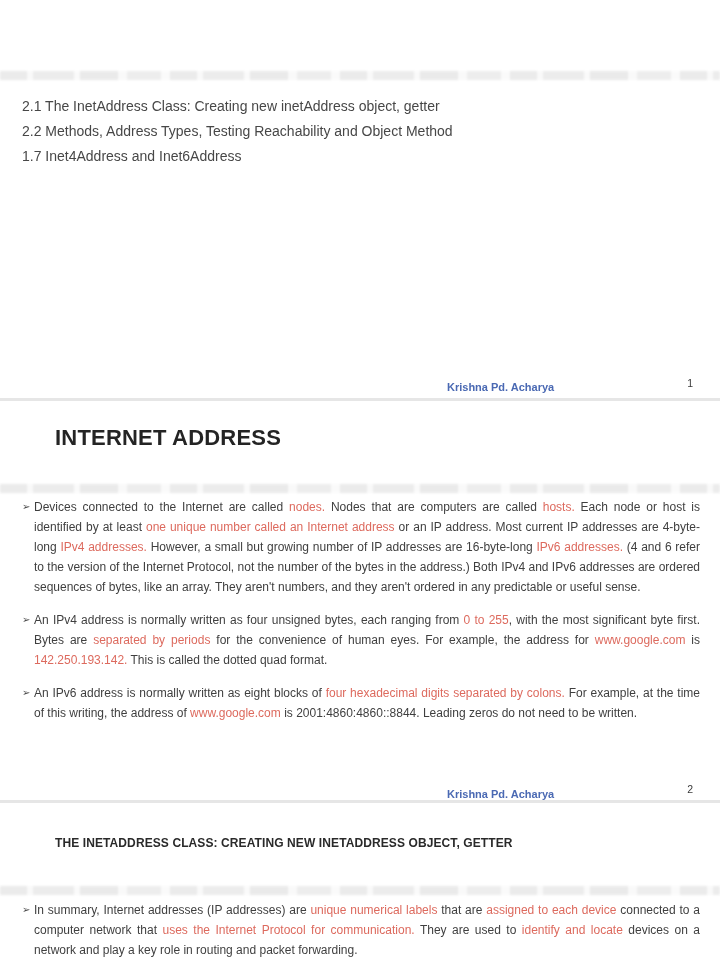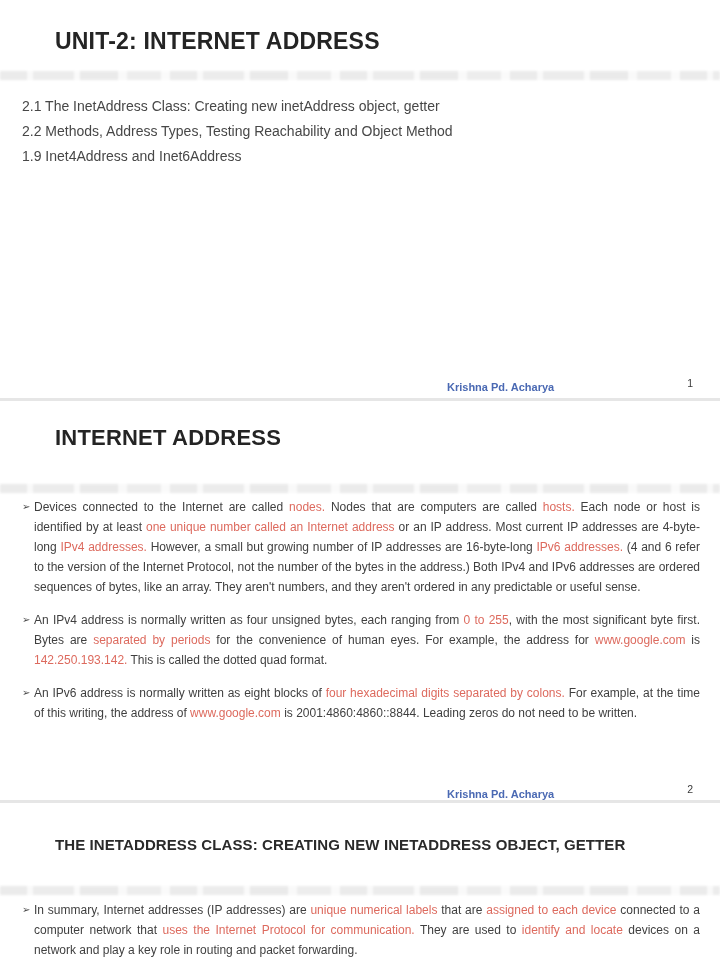--- a/index.html
+++ b/index.html
@@ -17,21 +17,21 @@
 
   .big-title {
     position: absolute; left: 55px;
     font-weight: 700; color: #242424;
     letter-spacing: 0.2px; white-space: nowrap;
   }
   .slide-1 .big-title { top: 28px; font-size: 23px; }
   .slide-2 .big-title { top: 21px; font-size: 22px; text-align: center; }
   .small-title {
     position: absolute; left: 55px; top: 30px;
-    font-weight: 700; color: #2a2a2a; font-size: 15px;
+    font-weight: 700; color: #2a2a2a; font-size: 12px;
     letter-spacing: 0.1px; white-space: nowrap;
   }
 
   
   .ghost-band {
     position: absolute; left: 0; right: 0; height: 9px;
     background: repeating-linear-gradient(90deg,
       #eaeaea 0px, #eaeaea 27px, #f9f9f9 27px, #f9f9f9 33px,
       #ececec 33px, #ececec 74px, #fafafa 74px, #fafafa 80px,
       #e9e9e9 80px, #e9e9e9 118px, #f9f9f9 118px, #f9f9f9 127px,
@@ -74,26 +74,25 @@
   }
   .slide-1 .footer-author { top: 381px; }
   .slide-1 .footer-page   { top: 377px; }
   .slide-2 .footer-author { top: 384px; }
   .slide-2 .footer-page   { top: 379px; }
 </style>
 </head>
 <body>
 
 <section class="slide slide-1">
-  <h1 class="big-title">UNIT-2: INTERNET ADDRESS</h1>
   <div class="ghost-band"></div>
   <div class="toc">
       <div class="toc-item">2.1 The InetAddress Class: Creating new inetAddress object, getter</div>
       <div class="toc-item">2.2 Methods, Address Types, Testing Reachability and Object Method</div>
-      <div class="toc-item">1.9 Inet4Address and Inet6Address</div>
+      <div class="toc-item">1.7 Inet4Address and Inet6Address</div>
     </div>
   <span class="footer-author">Krishna Pd. Acharya</span>
   <span class="footer-page">1</span>
 </section>
 
 <section class="slide slide-2">
   <h1 class="big-title">INTERNET ADDRESS</h1>
   <div class="ghost-band"></div>
   <div class="bullets">
       <div class="bullet-row">

